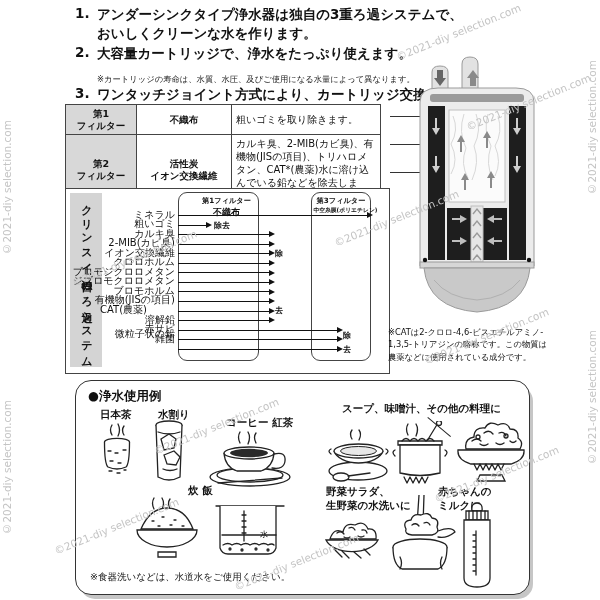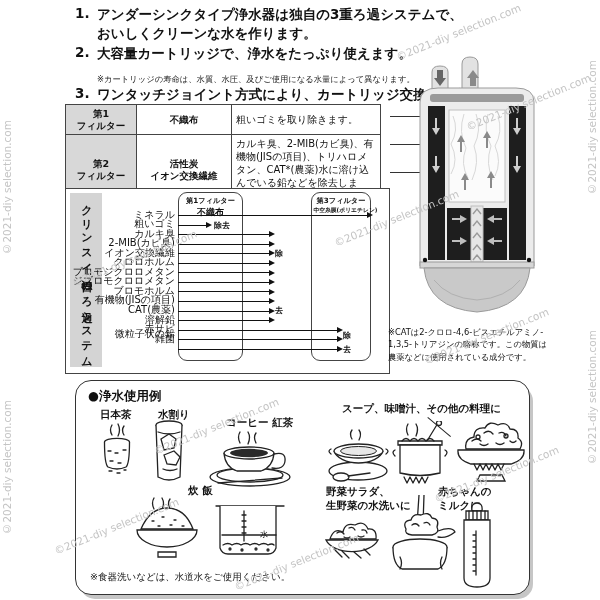--- a/index.html
+++ b/index.html
@@ -20,21 +20,21 @@
   .leader{position:absolute;height:0;border-top:1.2px solid #333;}
   .dot{position:absolute;border-radius:50%;}
   
   #diagram{position:absolute;left:65px;top:188px;width:323px;height:184px;border:1.2px solid #444;background:#fff;}
   #side-label{position:absolute;left:4px;top:4px;width:32px;height:174px;background:#d4d4d4;
       writing-mode:vertical-rl;text-orientation:upright;font-size:11px;font-weight:bold;
       letter-spacing:2px;text-align:center;line-height:32px;}
   .pill{position:absolute;top:3px;height:167px;border:1.1px solid #444;border-radius:9px;background:transparent;z-index:1;}
   .pill-title{font-size:7.2px;font-weight:bold;text-align:center;margin-top:3px;white-space:nowrap;}
   .pill-sub{font-weight:bold;text-align:center;white-space:nowrap;}
-  #pill1{left:112px;width:63px;}
+  #pill1{left:112px;width:63px;padding-left:16px;}
   #pill2{left:180px;width:67px;}
   #pill3{left:245px;width:58px;}
   #pill1 .pill-sub{font-size:9px;}
   #pill2 .pill-sub,#pill3 .pill-sub{font-size:6.1px;transform:scale(.95);}
   #diagram-rows{position:absolute;left:0;top:0;width:100%;height:100%;z-index:2;}
   .dg-label{position:absolute;left:6px;width:103px;text-align:right;font-size:10px;line-height:8px;white-space:nowrap;color:#111;}
   .dg-line{position:absolute;left:112px;height:0;border-top:1.1px solid #111;}
   .dg-arrow{position:absolute;width:0;height:0;border-left:6px solid #111;border-top:3.2px solid transparent;border-bottom:3.2px solid transparent;}
   .rm-label{position:absolute;font-size:8px;font-weight:bold;z-index:3;}
   
@@ -180,21 +180,21 @@
         <div class="dg-arrow" style="top: 80.5px; left: 203px;"></div>
         <div class="dg-label" style="top: 88.35px;">ジブロモクロロメタン</div>
         <div class="dg-line" style="top: 92.85px; width: 91px;"></div>
         <div class="dg-arrow" style="top: 90.05px; left: 203px;"></div>
         <div class="dg-label" style="top: 97.9px;">ブロモホルム</div>
         <div class="dg-line" style="top: 102.4px; width: 91px;"></div>
         <div class="dg-arrow" style="top: 99.6px; left: 203px;"></div>
         <div class="dg-label" style="top: 107.45px;">有機物(JISの項目)</div>
         <div class="dg-line" style="top: 111.95px; width: 91px;"></div>
         <div class="dg-arrow" style="top: 109.15px; left: 203px;"></div>
-        <div class="dg-label" style="top: 117px;">CAT(農薬)</div>
+        <div class="dg-label" style="top: 117px; text-align: center;">CAT(農薬)</div>
         <div class="dg-line" style="top: 121.5px; width: 91px;"></div>
         <div class="dg-arrow" style="top: 118.7px; left: 203px;"></div>
         <div class="dg-label" style="top: 126.55px;">溶解鉛</div>
         <div class="dg-line" style="top: 131.05px; width: 91px;"></div>
         <div class="dg-arrow" style="top: 128.25px; left: 203px;"></div>
         <div class="dg-label" style="top: 136.1px;">赤サビ</div>
         <div class="dg-line" style="top: 140.6px; width: 159px;"></div>
         <div class="dg-arrow" style="top: 137.8px; left: 271px;"></div>
         <div class="dg-label" style="top: 145.65px;">雑菌</div>
         <div class="dg-line" style="top: 150.15px; width: 159px;"></div>

